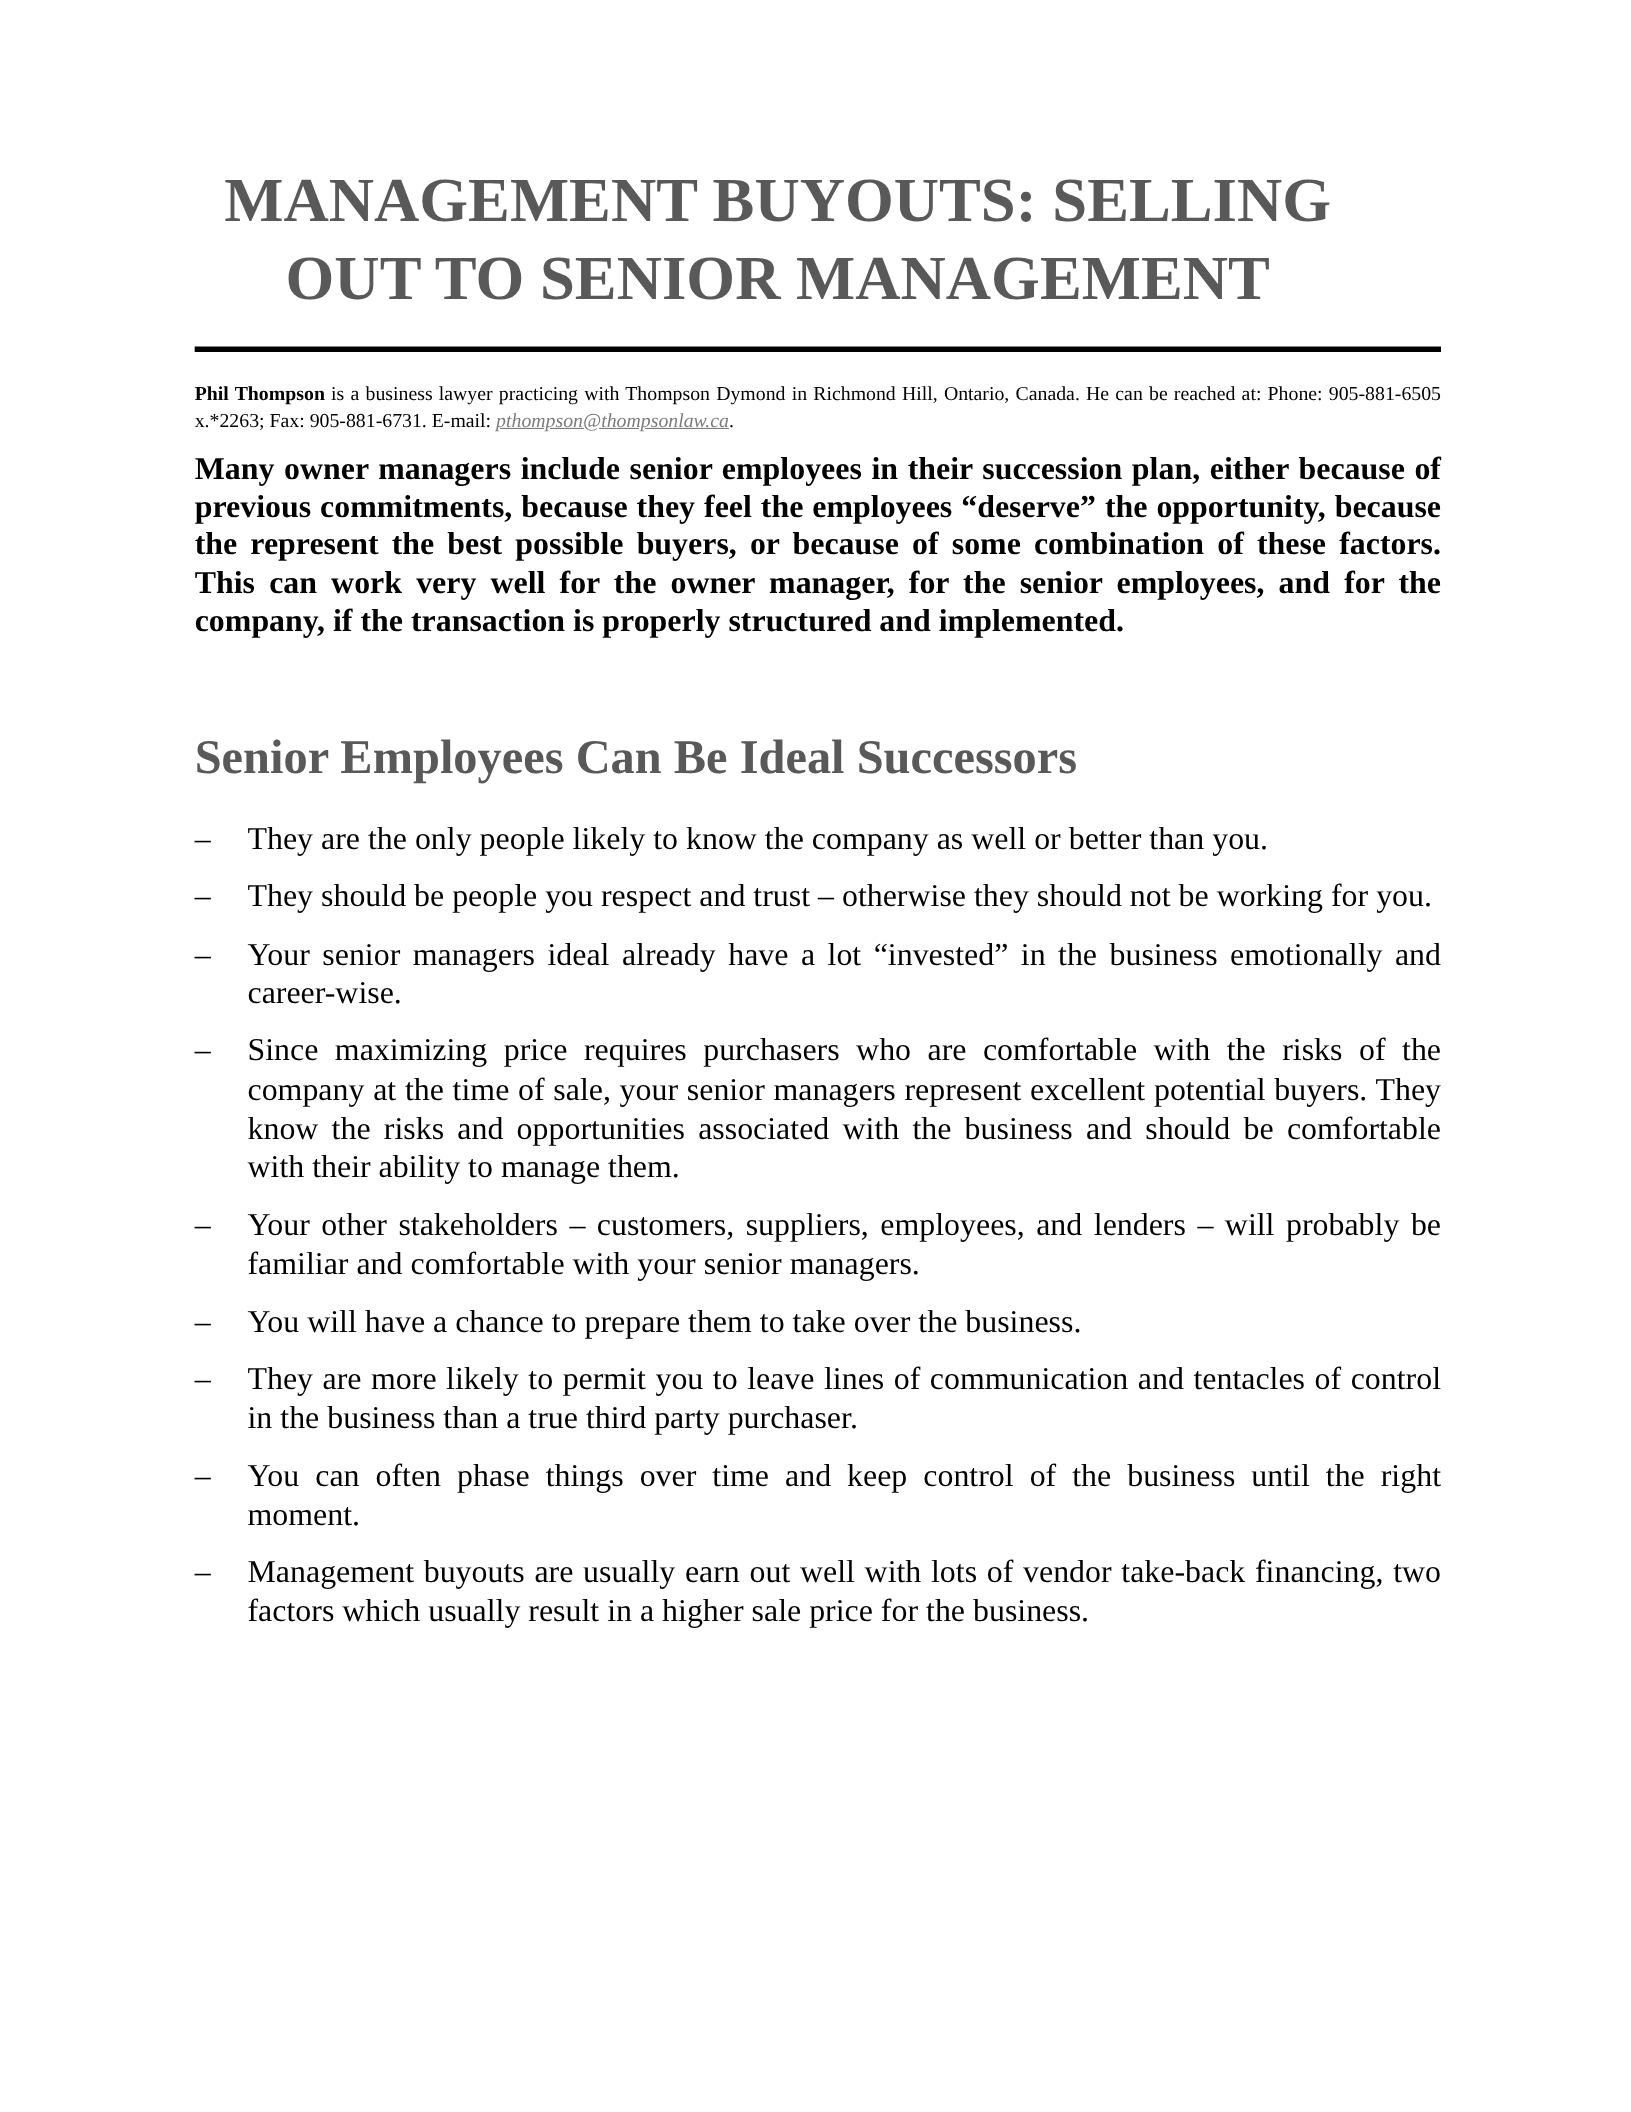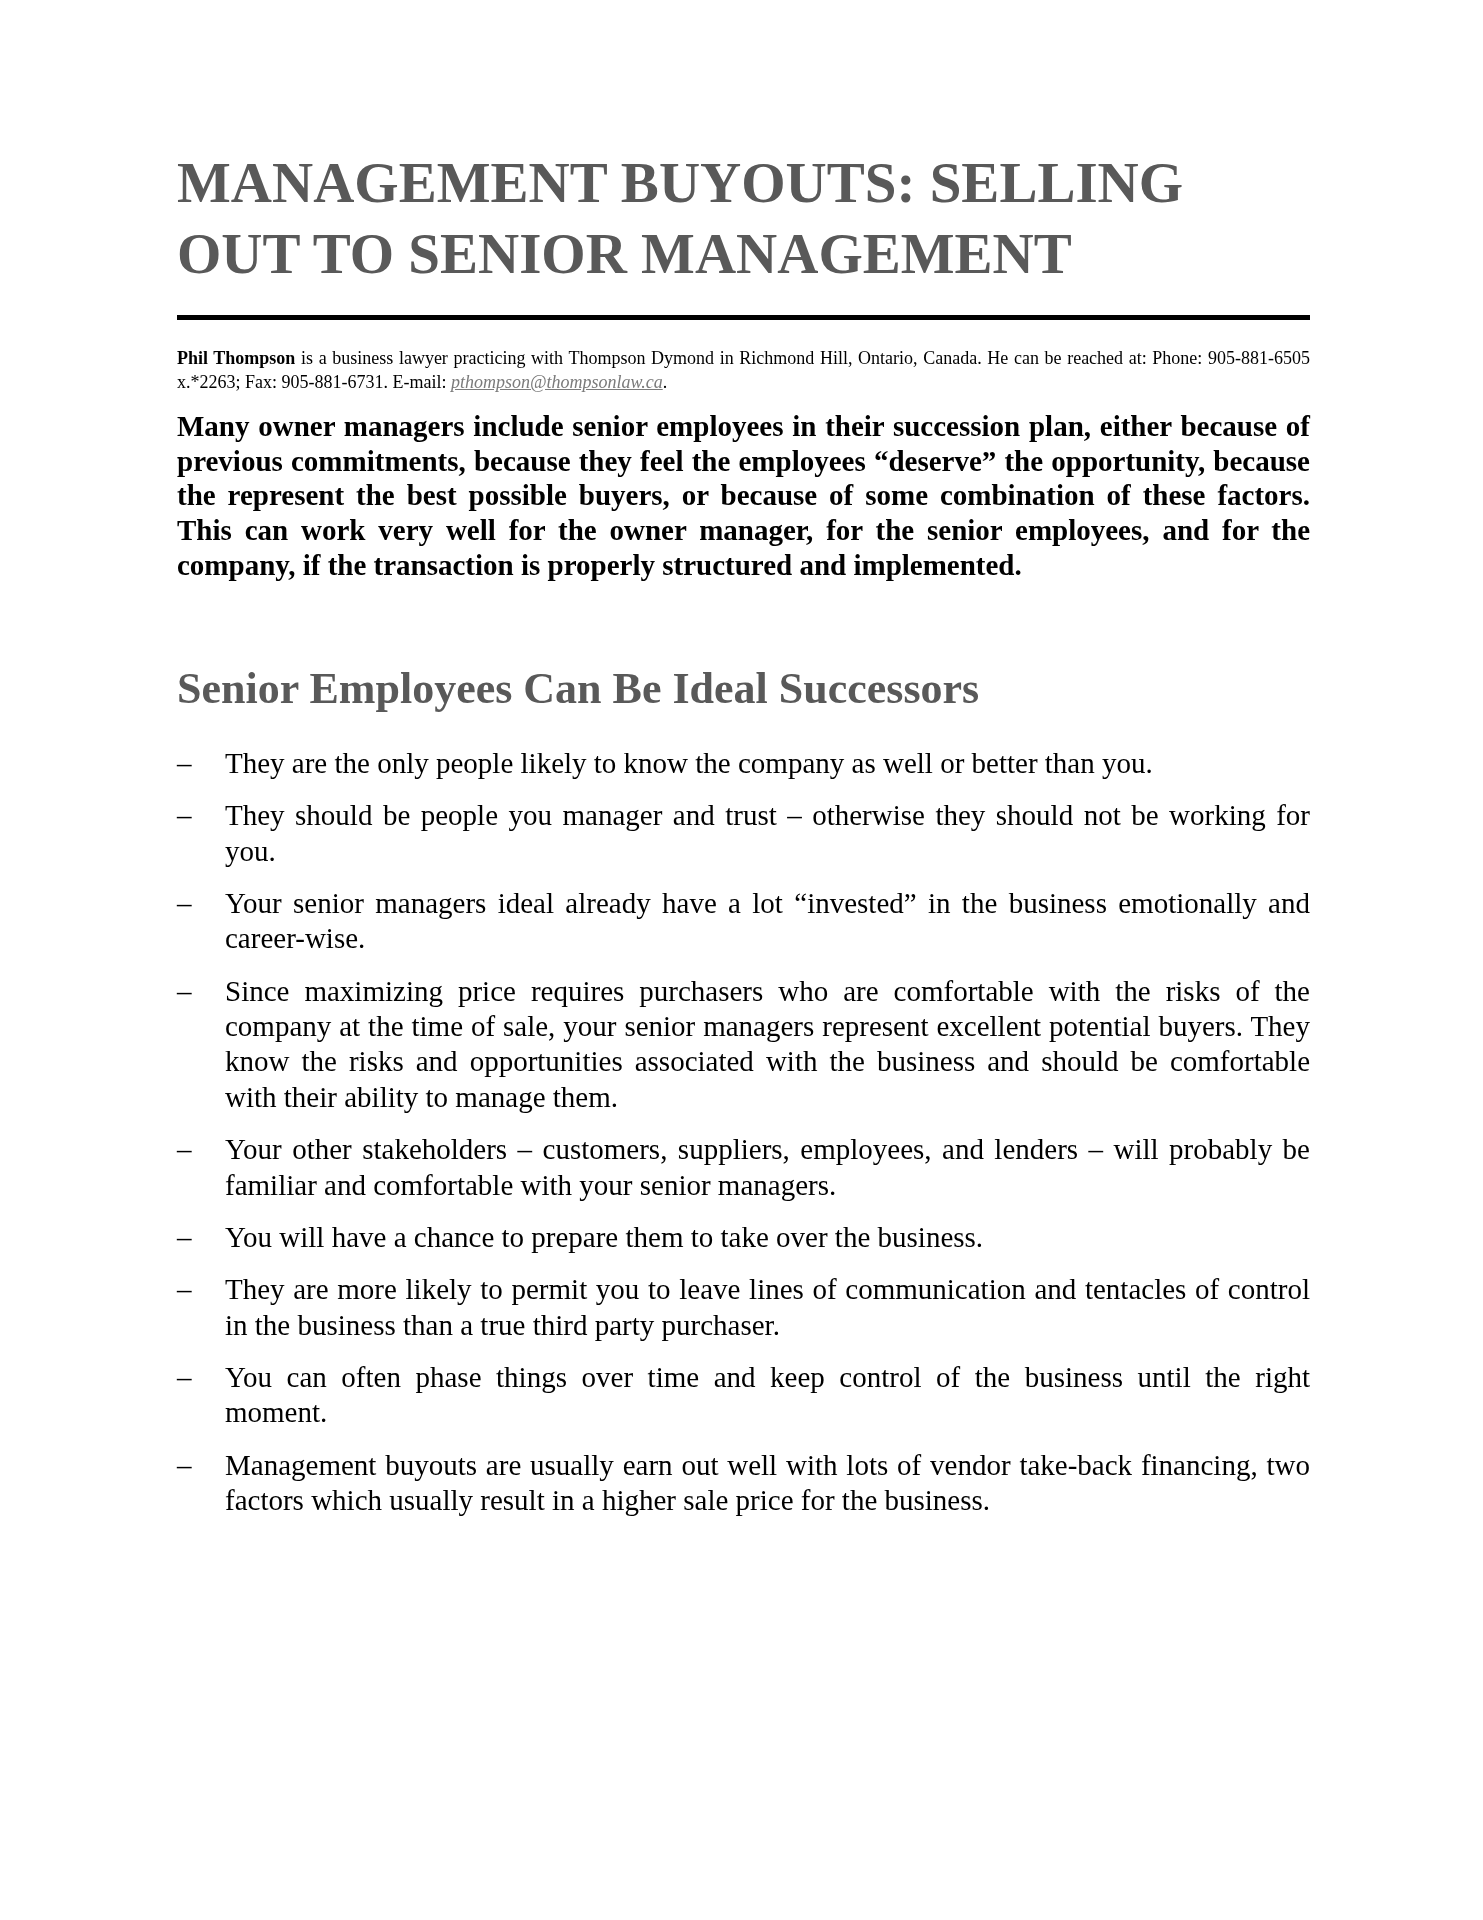--- a/index.html
+++ b/index.html
@@ -20,20 +20,21 @@
     top: 148px;
     width: 1133px;
   }
   .doc-title {
     font-size: 57px;
     line-height: 1.24;
     font-weight: bold;
     color: #595959;
     max-width: 1060px;
     letter-spacing: 0px;
+    text-align: center;
   }
   .title-rule {
     margin-top: 26px;
     height: 5px;
     width: 100%;
     background: #000000;
   }
   .byline {
     margin-top: 24px;
     font-size: 30px;
@@ -105,21 +106,21 @@
     <h2 class="section-heading">Senior Employees Can Be Ideal Successors</h2>
 
 
     <div class="bullets">
         <div class="bullet">
         <span class="marker">–</span>
         <span class="btext">They are the only people likely to know the company as well or better than you.</span>
       </div>
         <div class="bullet">
         <span class="marker">–</span>
-        <span class="btext">They should be people you manager and trust – otherwise they should not be working for you.</span>
+        <span class="btext">They should be people you respect and trust – otherwise they should not be working for you.</span>
       </div>
         <div class="bullet">
         <span class="marker">–</span>
         <span class="btext">Your senior managers ideal already have a lot “invested” in the business emotionally and career-wise.</span>
       </div>
         <div class="bullet">
         <span class="marker">–</span>
         <span class="btext">Since maximizing price requires purchasers who are comfortable with the risks of the company at the time of sale, your senior managers represent excellent potential buyers.  They know the risks and opportunities associated with the business and should be comfortable with their ability to manage them.</span>
       </div>
         <div class="bullet">

